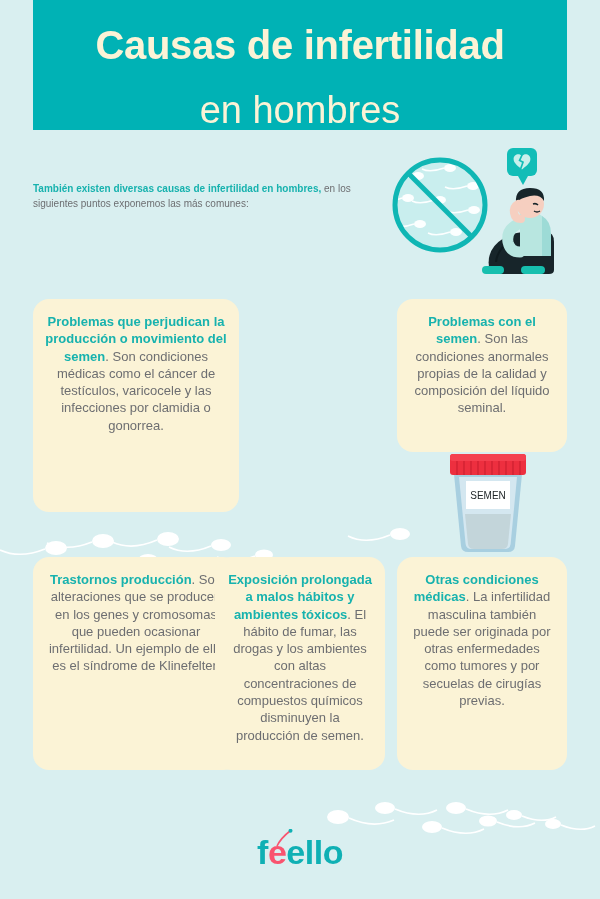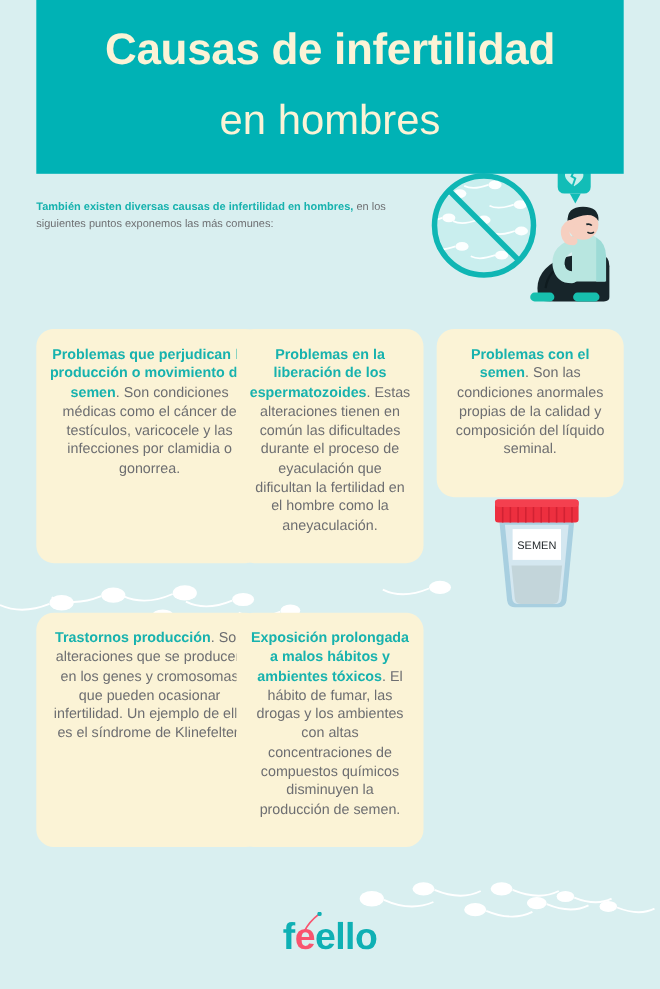--- a/index.html
+++ b/index.html
@@ -23,21 +23,21 @@
     background: #d9eff0;
     overflow: hidden;
   }
 
   
   .header-bar {
     position: absolute;
     left: 33px;
     top: 0;
     width: 534px;
-    height: 158px;
+    height: 130px;
     background: #00b2b5;
     z-index: 3;
   }
   .header-title {
     position: absolute;
     left: 0; right: 0;
     top: 22px;
     text-align: center;
     color: #fbf3d6;
     font-size: 40px;
@@ -311,23 +311,20 @@
             <path d="M561 33 q20 8 34 1" fill="none"></path>
           </g>
       </g>
     </svg>
   </div>
 
   <div class="card r1 c1">
     <b>Problemas que perjudican la producción o movimiento del semen</b><span>. Son condiciones médicas como el cáncer de testículos, varicocele y las infecciones por clamidia o gonorrea.</span>
   </div>
 
-  <div class="card r1 c2">
-    <b>Problemas en la liberación de los espermatozoides</b><span>. Estas alteraciones tienen en común las dificultades durante el proceso de eyaculación que dificultan la fertilidad en el hombre como la aneyaculación.</span>
-  </div>
 
   <div class="card r1 c3">
     <b>Problemas con el semen</b><span>. Son las condiciones anormales propias de la calidad y composición del líquido seminal.</span>
   </div>
 
   <div class="cup-wrap">
     <svg viewBox="0 0 88 105" width="88" height="105">
 
       <path d="M10 24 l68 0 l-7 72 q-0.6 6 -7 6 l-40 0 q-6.4 0 -7 -6 z" fill="#a8cfe0"></path>
       <path d="M15 27 l58 0 l-6.4 67 q-0.5 5 -6 5 l-33 0 q-5.5 0 -6 -5 z" fill="#d4e7f0"></path>
@@ -355,20 +352,23 @@
   </div>
 
   <div class="card r2 c1">
     <b>Trastornos producción</b><span>. Son alteraciones que se producen en los genes y cromosomas que pueden ocasionar infertilidad. Un ejemplo de ello es el síndrome de Klinefelter.</span>
   </div>
 
   <div class="card r2 c2">
     <b>Exposición prolongada a malos hábitos y ambientes tóxicos</b><span>. El hábito de fumar, las drogas y los ambientes con altas concentraciones de compuestos químicos disminuyen la producción de semen.</span>
   </div>
 
+  <div class="card r2 c3">
+    <b>Otras condiciones médicas</b><span>. La infertilidad masculina también puede ser originada por otras enfermedades como tumores y por secuelas de cirugías previas.</span>
+  </div>
 
   <div class="logo">
     <span class="logo-text"><span>f</span><span class="logo-e"><span>e</span><svg class="logo-tail" viewBox="0 0 26 26">
             <path d="M22 2 q-9 7 -13 15" stroke="#f9546f" stroke-width="1.6" fill="none"></path>
             <circle cx="22.5" cy="1.8" r="2" fill="#0fb0b4"></circle>
           </svg></span><span>ello</span></span>
   </div>
 
 </div>
 

